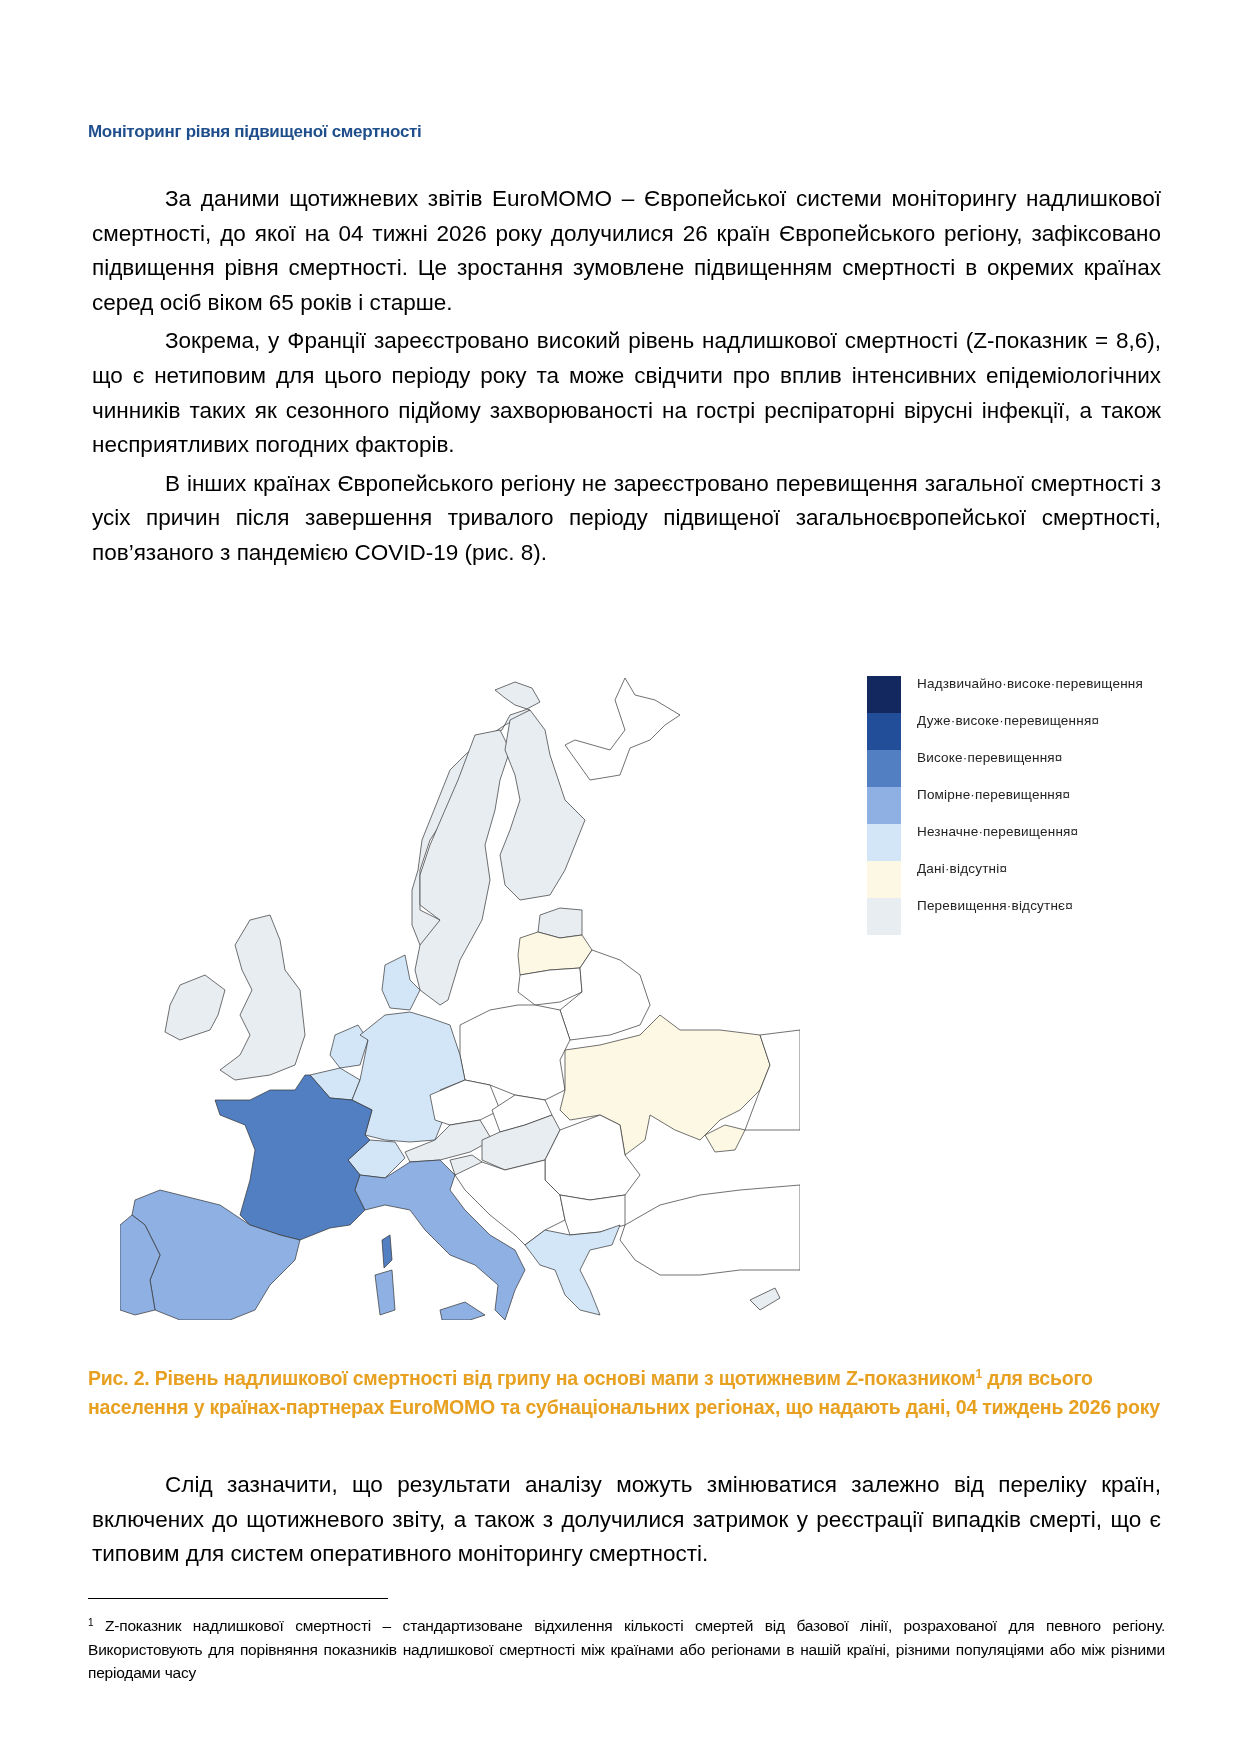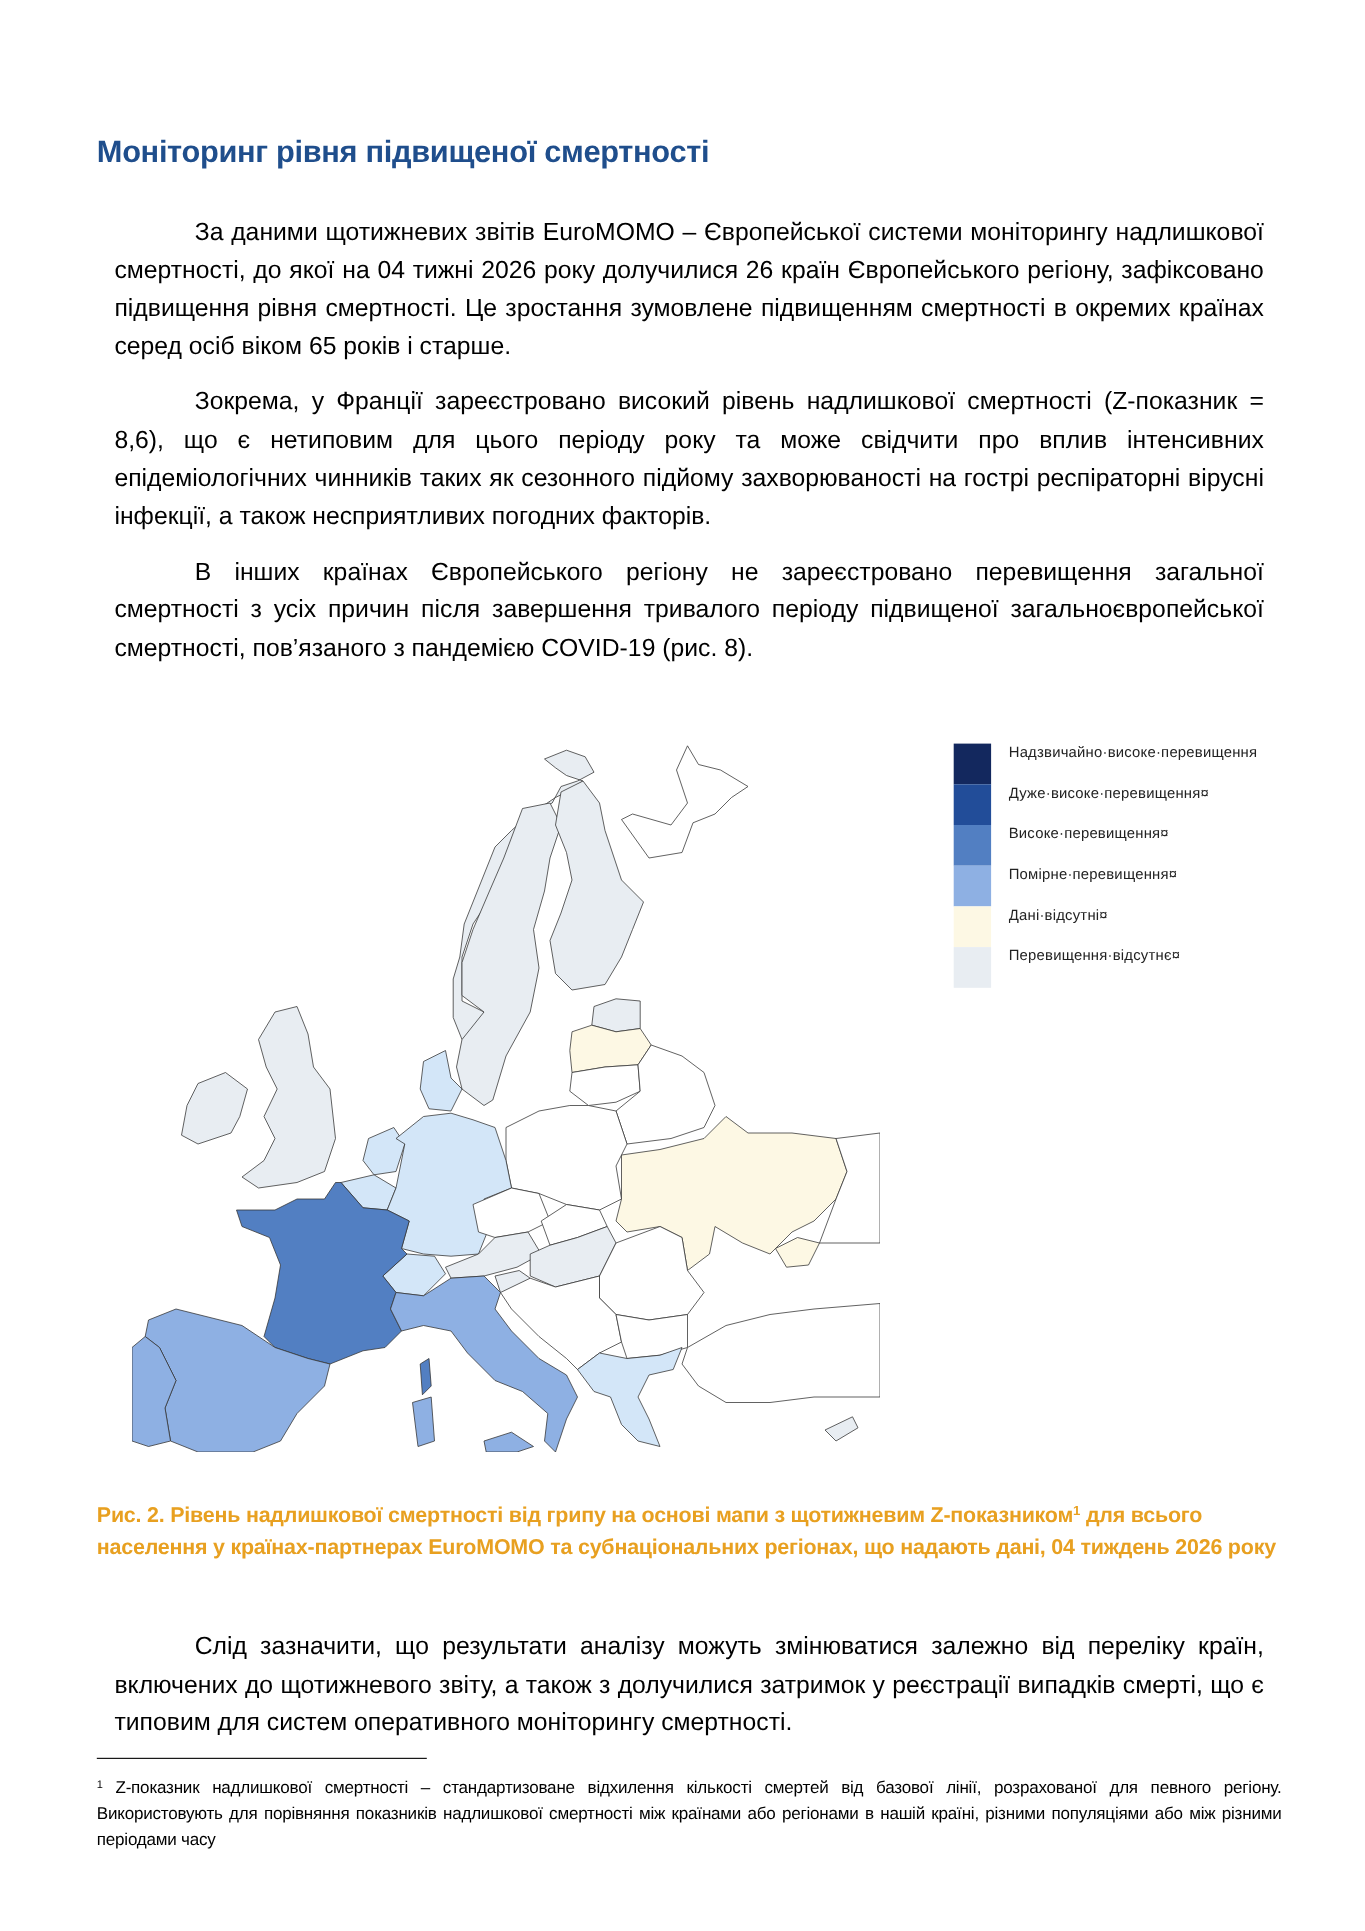--- a/index.html
+++ b/index.html
@@ -1,22 +1,22 @@
 <!DOCTYPE html>
 <html><head>
 <meta charset="utf-8">
 <style>
   html, body { margin:0; padding:0; background:#ffffff; }
   body { width:1241px; height:1755px; position:relative; overflow:hidden;
          font-family:"Liberation Sans", "DejaVu Sans", sans-serif; color:#000; }
-  .heading { position:absolute; left:88px; top:122px; font-size:28px; font-weight:bold;
+  .heading { position:absolute; left:88px; top:122px; font-size:17px; font-weight:bold;
              color:#1f4e8c; letter-spacing:-0.3px; }
   .body-text { position:absolute; left:88px; width:1077px; font-size:22.5px; line-height:34.6px;
                text-align:justify; }
-  .body-text p { margin:16px; text-indent:73px; }
+  .body-text p { margin:4px; text-indent:73px; }
   .caption { position:absolute; left:88px; width:1077px; top:1364px; font-size:19.5px;
              line-height:29px; font-weight:bold; color:#e8a020; letter-spacing:-0.2px; }
   .caption sup { font-size:12px; vertical-align:7px; line-height:0; }
   .footnote-rule { position:absolute; left:88px; top:1598px; width:300px; height:0;
                    border-top:1.5px solid #000; }
   .footnote { position:absolute; left:88px; width:1077px; top:1614px; font-size:15.5px;
               line-height:23.5px; text-align:justify; letter-spacing:-0.2px; }
   .footnote sup { font-size:10px; vertical-align:5px; line-height:0; }
   .map { position:absolute; left:120px; top:670px; width:680px; height:650px; }
   .legend { position:absolute; left:867px; top:676px; }
@@ -127,20 +127,24 @@
   </div>
   <div class="legend-item">
     <div class="legend-swatch" style="background:#527fc2"></div>
     <div class="legend-label">Високе·перевищення¤</div>
   </div>
   <div class="legend-item">
     <div class="legend-swatch" style="background:#8eb0e3"></div>
     <div class="legend-label">Помірне·перевищення¤</div>
   </div>
   <div class="legend-item">
+    <div class="legend-swatch" style="background:#d3e6f8"></div>
+    <div class="legend-label">Незначне·перевищення¤</div>
+  </div>
+  <div class="legend-item">
     <div class="legend-swatch" style="background:#fdf8e4"></div>
     <div class="legend-label">Дані·відсутні¤</div>
   </div>
   <div class="legend-item">
     <div class="legend-swatch" style="background:#e8edf2"></div>
     <div class="legend-label">Перевищення·відсутнє¤</div>
   </div>
 </div>
 
 <div class="caption">

